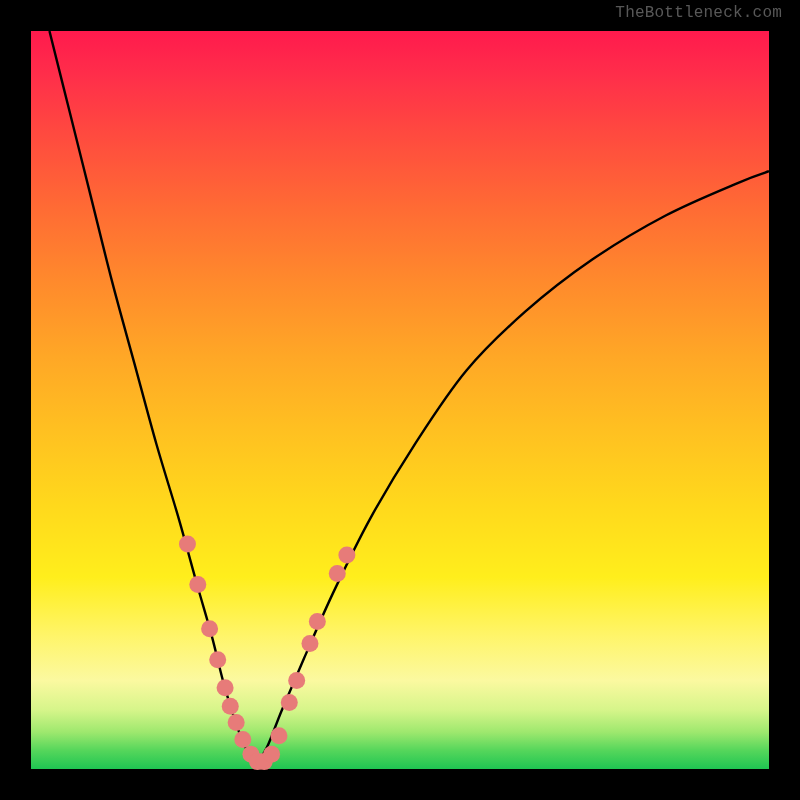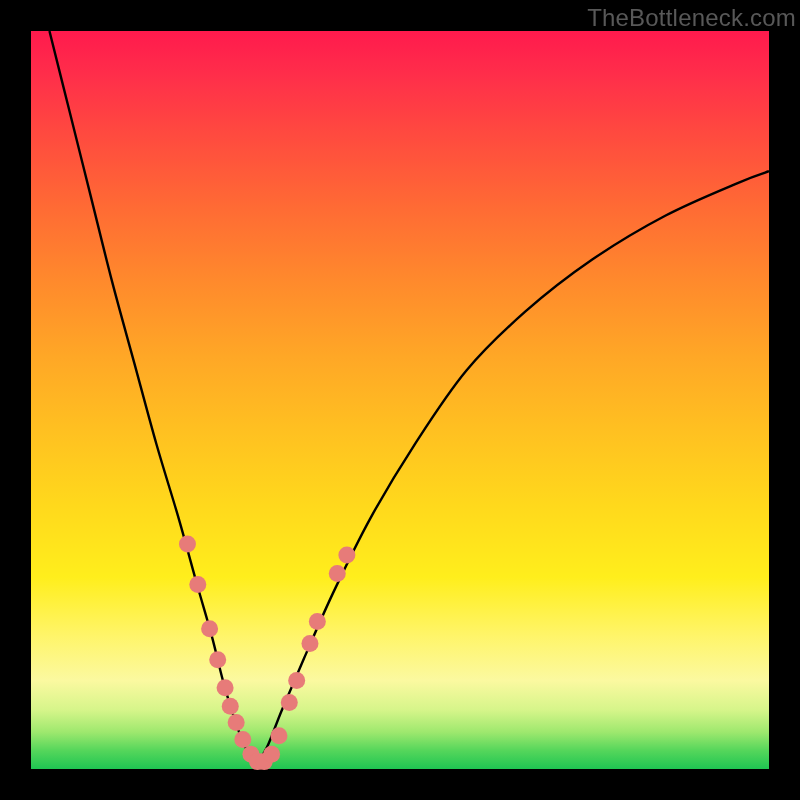--- a/index.html
+++ b/index.html
@@ -38,26 +38,27 @@
       #fbf9a0 88%,
       #d6f58a 92%,
       #9ee86e 95%,
       #55d65b 97.5%,
       #1fc552 100%
     );
   }
   .watermark {
     position: absolute;
     top: 4px;
-    right: 4px;
+    right: 18px;
     color: #585858;
-    font-size: 24px;
+    font-size: 16px;
     font-weight: 500;
     letter-spacing: 0.2px;
     user-select: none;
+    font-family: Liberation Mono, monospace;
   }
   svg.curves {
     position: absolute;
     left: 0;
     top: 0;
     width: 738px;
     height: 738px;
     overflow: visible;
   }
   .curve {

